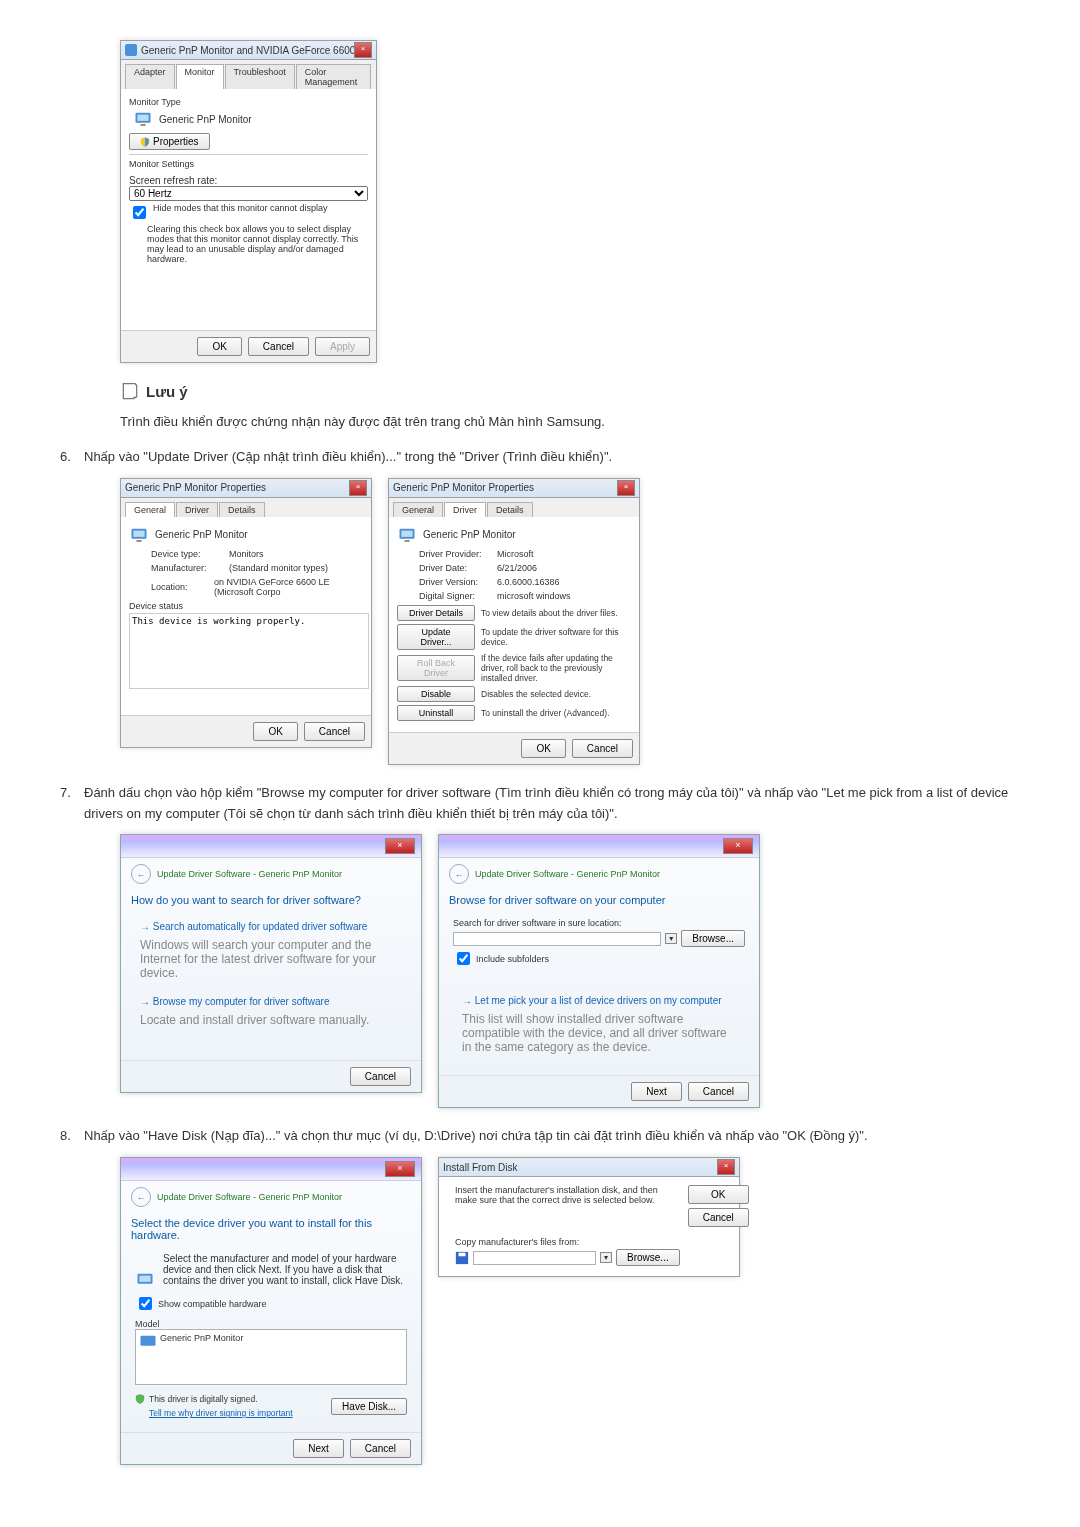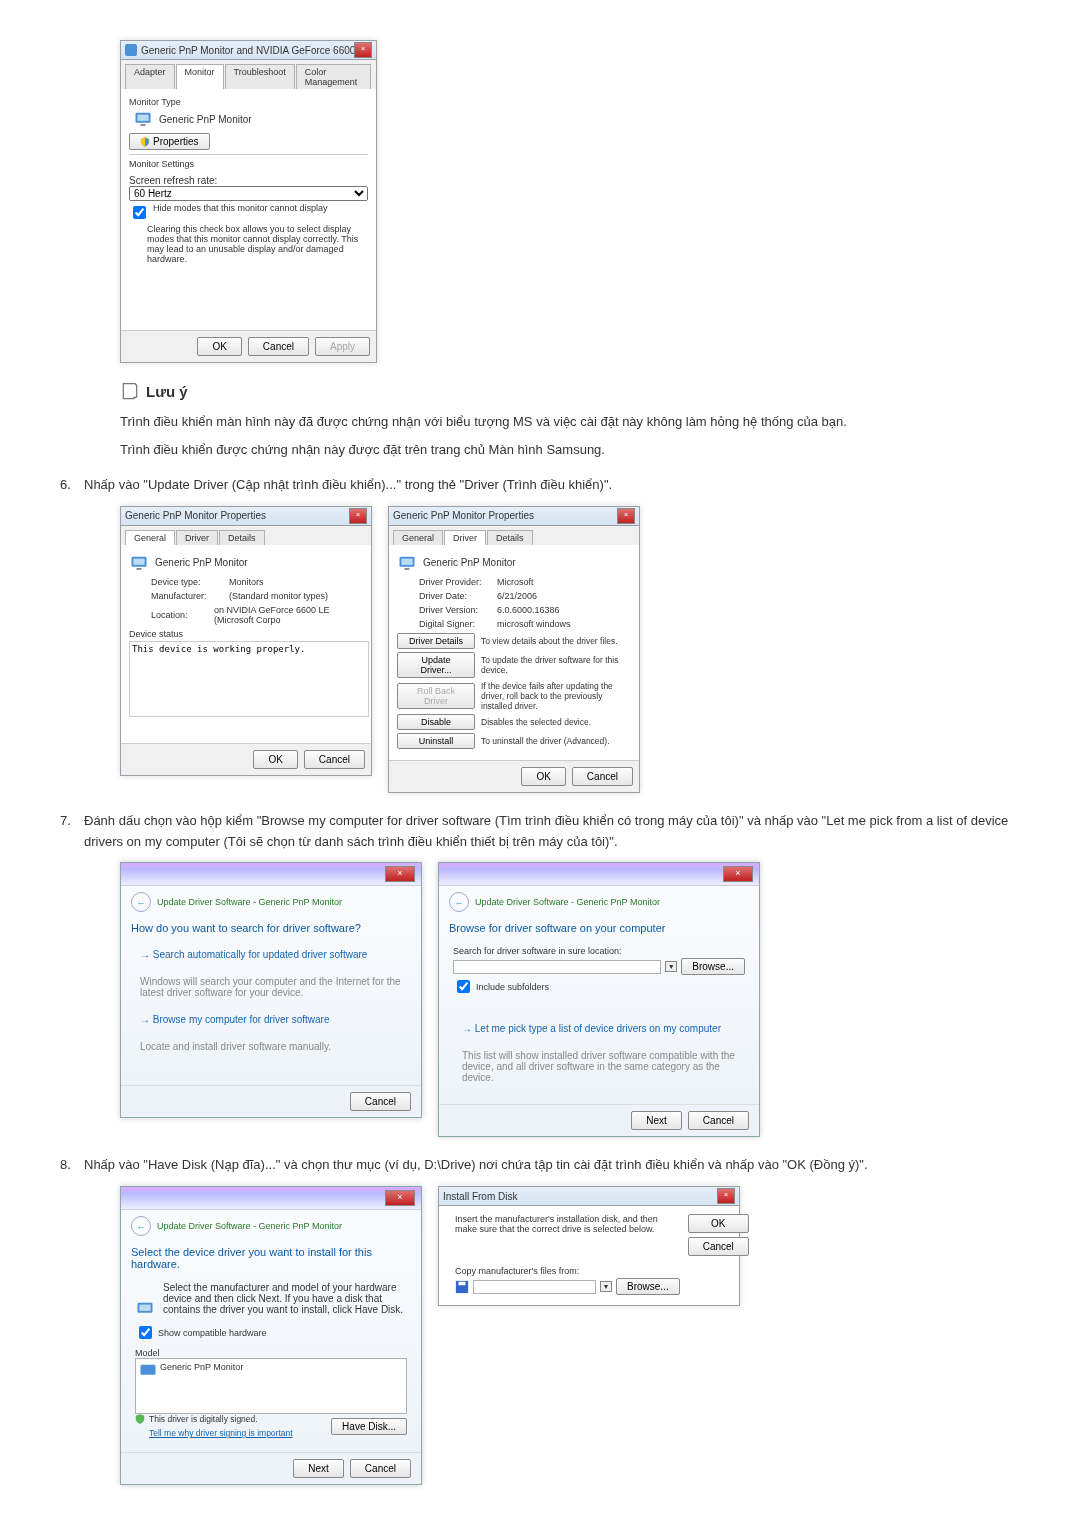--- a/index.html
+++ b/index.html
@@ -35,21 +35,21 @@
 .driver-row .btn{width:78px;text-align:center;font-size:9px;padding:2px 10px}
 .driver-row .desc{font-size:8.5px;flex:1}
 .wizard{border:1px solid #8aa;background:linear-gradient(#fbfcfe,#ecf2f8);font-size:10px;box-shadow:0 0 6px rgba(0,0,0,.2)}
 .wizard .wtitle{height:22px;background:linear-gradient(#daf,#bbf 30%,#eef);border-bottom:1px solid #ccd;display:flex;align-items:center;padding:0 6px;justify-content:flex-end}
 .wizard .wclose{width:28px;height:14px;background:linear-gradient(#e07070,#c02020);border:1px solid #888;color:#fff;text-align:center;font-size:9px;line-height:12px}
 .wizard .back-row{display:flex;align-items:center;gap:6px;padding:6px 10px;font-size:9px;color:#267a26}
 .back-arrow{width:18px;height:18px;border-radius:50%;border:1px solid #9ac;display:flex;align-items:center;justify-content:center;color:#39c}
 .wizard h4{font-size:11px;font-weight:normal;color:#0a5aa6;margin:4px 10px 8px}
 .opt{border:1px solid transparent;padding:6px 10px;margin:2px 8px}
 .opt .head{color:#1464b4;font-size:10px}
-.opt .sub{color:#888;font-size:10px;margin-top:16px}
+.opt .sub{color:#888;font-size:12px;margin-top:6px}
 .wizard .bodypad{padding:4px 14px 14px}
 .input-row{display:flex;gap:4px;align-items:center;margin:2px 0}
 .input-row input[type=text]{flex:1;border:1px solid #b0b0b0;font-size:9px;padding:1px 2px;background:#fff}
 .small-chk{font-size:9px;display:flex;align-items:center;gap:3px}
 .wizard-footer{display:flex;justify-content:flex-end;gap:6px;padding:6px 10px;border-top:1px solid #ddd}
 .list-box{border:1px solid #b0b0b0;background:#fff;height:50px;font-size:9px;padding:2px}
 .list-box .item{display:flex;align-items:center;gap:4px}
 .step{margin:18px 0 8px 24px;font-size:13px;line-height:1.6}
 .step .num{display:inline-block;width:24px;margin-left:-24px}
 .screens{margin:10px 0 0 60px;display:flex;gap:16px;align-items:flex-start;flex-wrap:wrap}
@@ -119,21 +119,20 @@
 </div>
 
 <div class="luuy">
   <div class="luuy-title">
     <span class="luuy-icon"><svg viewBox="0 0 24 24">
             <path d="M4 3h14l2 2v14l-4 2H4z" fill="none" stroke="#777" stroke-width="1.5"></path>
             <path d="M18 3l2 2-2 0z M20 19l-4 2 0-2z" fill="#777"></path>
           </svg></span>
     <span>Lưu ý</span>
   </div>
-  <p>Trình điều khiển màn hình này đã được chứng nhận với biểu tượng MS và việc cài đặt này không làm hỏng hệ thống của bạn.</p>
   <p>Trình điều khiển được chứng nhận này được đặt trên trang chủ Màn hình Samsung.</p>
 </div>
 
 <div class="step"><span class="num">6.</span><span>Nhấp vào "Update Driver (Cập nhật trình điều khiển)..." trong thẻ "Driver (Trình điều khiển)".</span></div>
 
 <div class="screens">
 
   <div class="dialog" style="width:250px">
     <div class="titlebar">
           <span class="title">Generic PnP Monitor Properties</span>
@@ -288,21 +287,21 @@
         <input type="text" value="" style="">
         <span class="dropdown-arrow">▾</span>
         <button class="btn">Browse...</button>
       </div>
       <div class="small-chk">
             <input type="checkbox" checked="" style="">
             <span>Include subfolders</span>
           </div>
       <div style="height:20px"></div>
       <div class="opt" style="padding:4px 0">
-        <div class="arrow-item">→ <span class="head">Let me pick type a list of device drivers on my computer</span></div>
+        <div class="arrow-item">→ <span class="head">Let me pick your a list of device drivers on my computer</span></div>
         <div class="sub">This list will show installed driver software compatible with the device, and all driver software in the same category as the device.</div>
       </div>
     </div>
     <div class="wizard-footer">
           <button class="btn wide">Next</button>
           <button class="btn wide">Cancel</button>
         </div>
   </div>
 </div>
 
@@ -333,21 +332,21 @@
           </div>
       <div style="font-size:9px;margin-top:6px">Model</div>
       <div class="list-box">
         <div class="item">
               <span class="monitor-icon" style="width:12px;height:12px"><svg viewBox="0 0 32 32">
                   <rect x="4" y="6" width="24" height="16" rx="2" fill="#4a90d9"></rect>
                 </svg></span>
               <span>Generic PnP Monitor</span>
             </div>
       </div>
-      <div style="display:flex;justify-content:space-between;align-items:center;margin-top:0">
+      <div style="display:flex;justify-content:space-between;align-items:center;margin-top:9px">
         <div>
           <div class="row" style="gap:4px">
                 <span class="shield-icon"><svg viewBox="0 0 16 16">
                     <path d="M8 1l6 2v5c0 4-3 6-6 7-3-1-6-3-6-7V3z" fill="#5b5" stroke="#393"></path>
                   </svg></span>
                 <span style="font-size:8.5px">This driver is digitally signed.</span>
               </div>
           <div style="font-size:8.5px;color:#1464b4;text-decoration:underline;margin-left:14px">Tell me why driver signing is important</div>
         </div>
         <button class="btn">Have Disk...</button>

